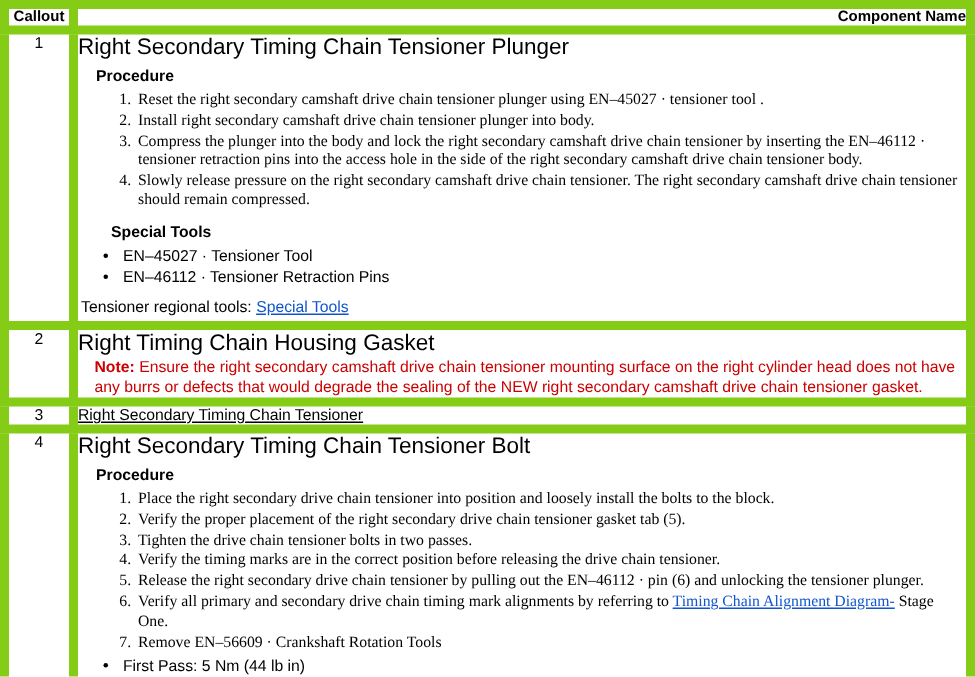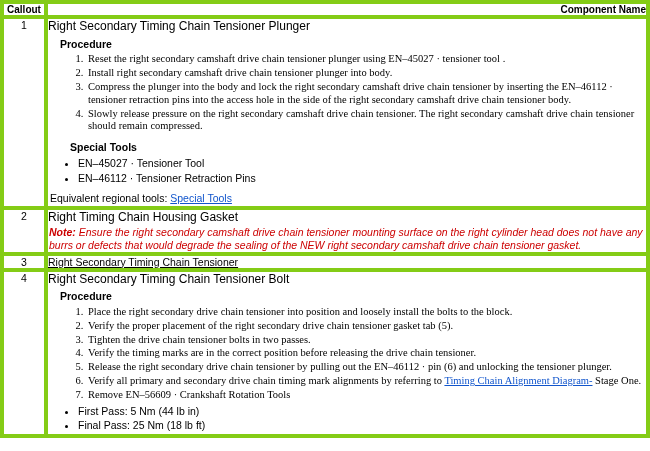--- a/index.html
+++ b/index.html
@@ -14,21 +14,21 @@
     font-size: 10.5px;
     color: #000000;
     overflow: hidden;
   }
   table.doc {
     width: 650px;
     border-collapse: collapse;
     table-layout: fixed;
   }
   table.doc th, table.doc td {
-    border: 4px solid #84cc16;
+    border: 6px solid #84cc16;
     vertical-align: top;
     padding: 0;
   }
   th.hdr-callout {
     width: 40px;
     text-align: center;
     font-size: 10px;
     font-weight: bold;
     padding: 2px 0 3px 0;
   }
@@ -42,21 +42,21 @@
     width: 40px;
     text-align: center;
     font-size: 10.5px;
     vertical-align: middle;
   }
   td.content {
     padding: 3px 4px 4px 4px;
     line-height: 1.22;
   }
   .title {
-    font-size: 12px;
+    font-size: 15px;
     margin: 0 0 1px 0;
   }
   .sub-head {
     font-weight: bold;
     font-size: 10.5px;
     margin: 4px 0 3px 12px;
   }
   ol.steps {
     margin: 0 0 0 0;
     padding-left: 38px;
@@ -77,22 +77,21 @@
   }
   .regional {
     margin: 7px 0 2px 2px;
   }
   .link {
     color: #1155cc;
     text-decoration: underline;
     cursor: pointer;
   }
   .note-row {
-    margin: 1px 0 0 1px;
-    font-style: italic;
+    margin: 1px 0 0 11px;
   }
   .note-label {
     color: #cc0000;
     font-weight: bold;
   }
   .note-text {
     color: #cc0000;
   }
   .plain-row-title {
     font-size: 10.5px;
@@ -126,21 +125,21 @@
           <li>Install right secondary camshaft drive chain tensioner plunger into body.</li>
           <li>Compress the plunger into the body and lock the right secondary camshaft drive chain tensioner by inserting the EN–46112 · tensioner retraction pins into the access hole in the side of the right secondary camshaft drive chain tensioner body.</li>
           <li>Slowly release pressure on the right secondary camshaft drive chain tensioner. The right secondary camshaft drive chain tensioner should remain compressed.</li>
         </ol>
         <div class="tools-head">Special Tools</div>
         <ul class="bullets">
           <li>EN–45027 · Tensioner Tool</li>
           <li>EN–46112 · Tensioner Retraction Pins</li>
         </ul>
         <div class="regional">
-          <span>Equivalent regional tools:</span>
+          <span>Tensioner regional tools:</span>
           <span class="link">Special Tools</span>
         </div>
       </td>
     </tr>
 
     <tr>
       <td class="callout">2</td>
       <td class="content">
         <div class="title">Right Timing Chain Housing Gasket</div>
         <div class="note-row">

